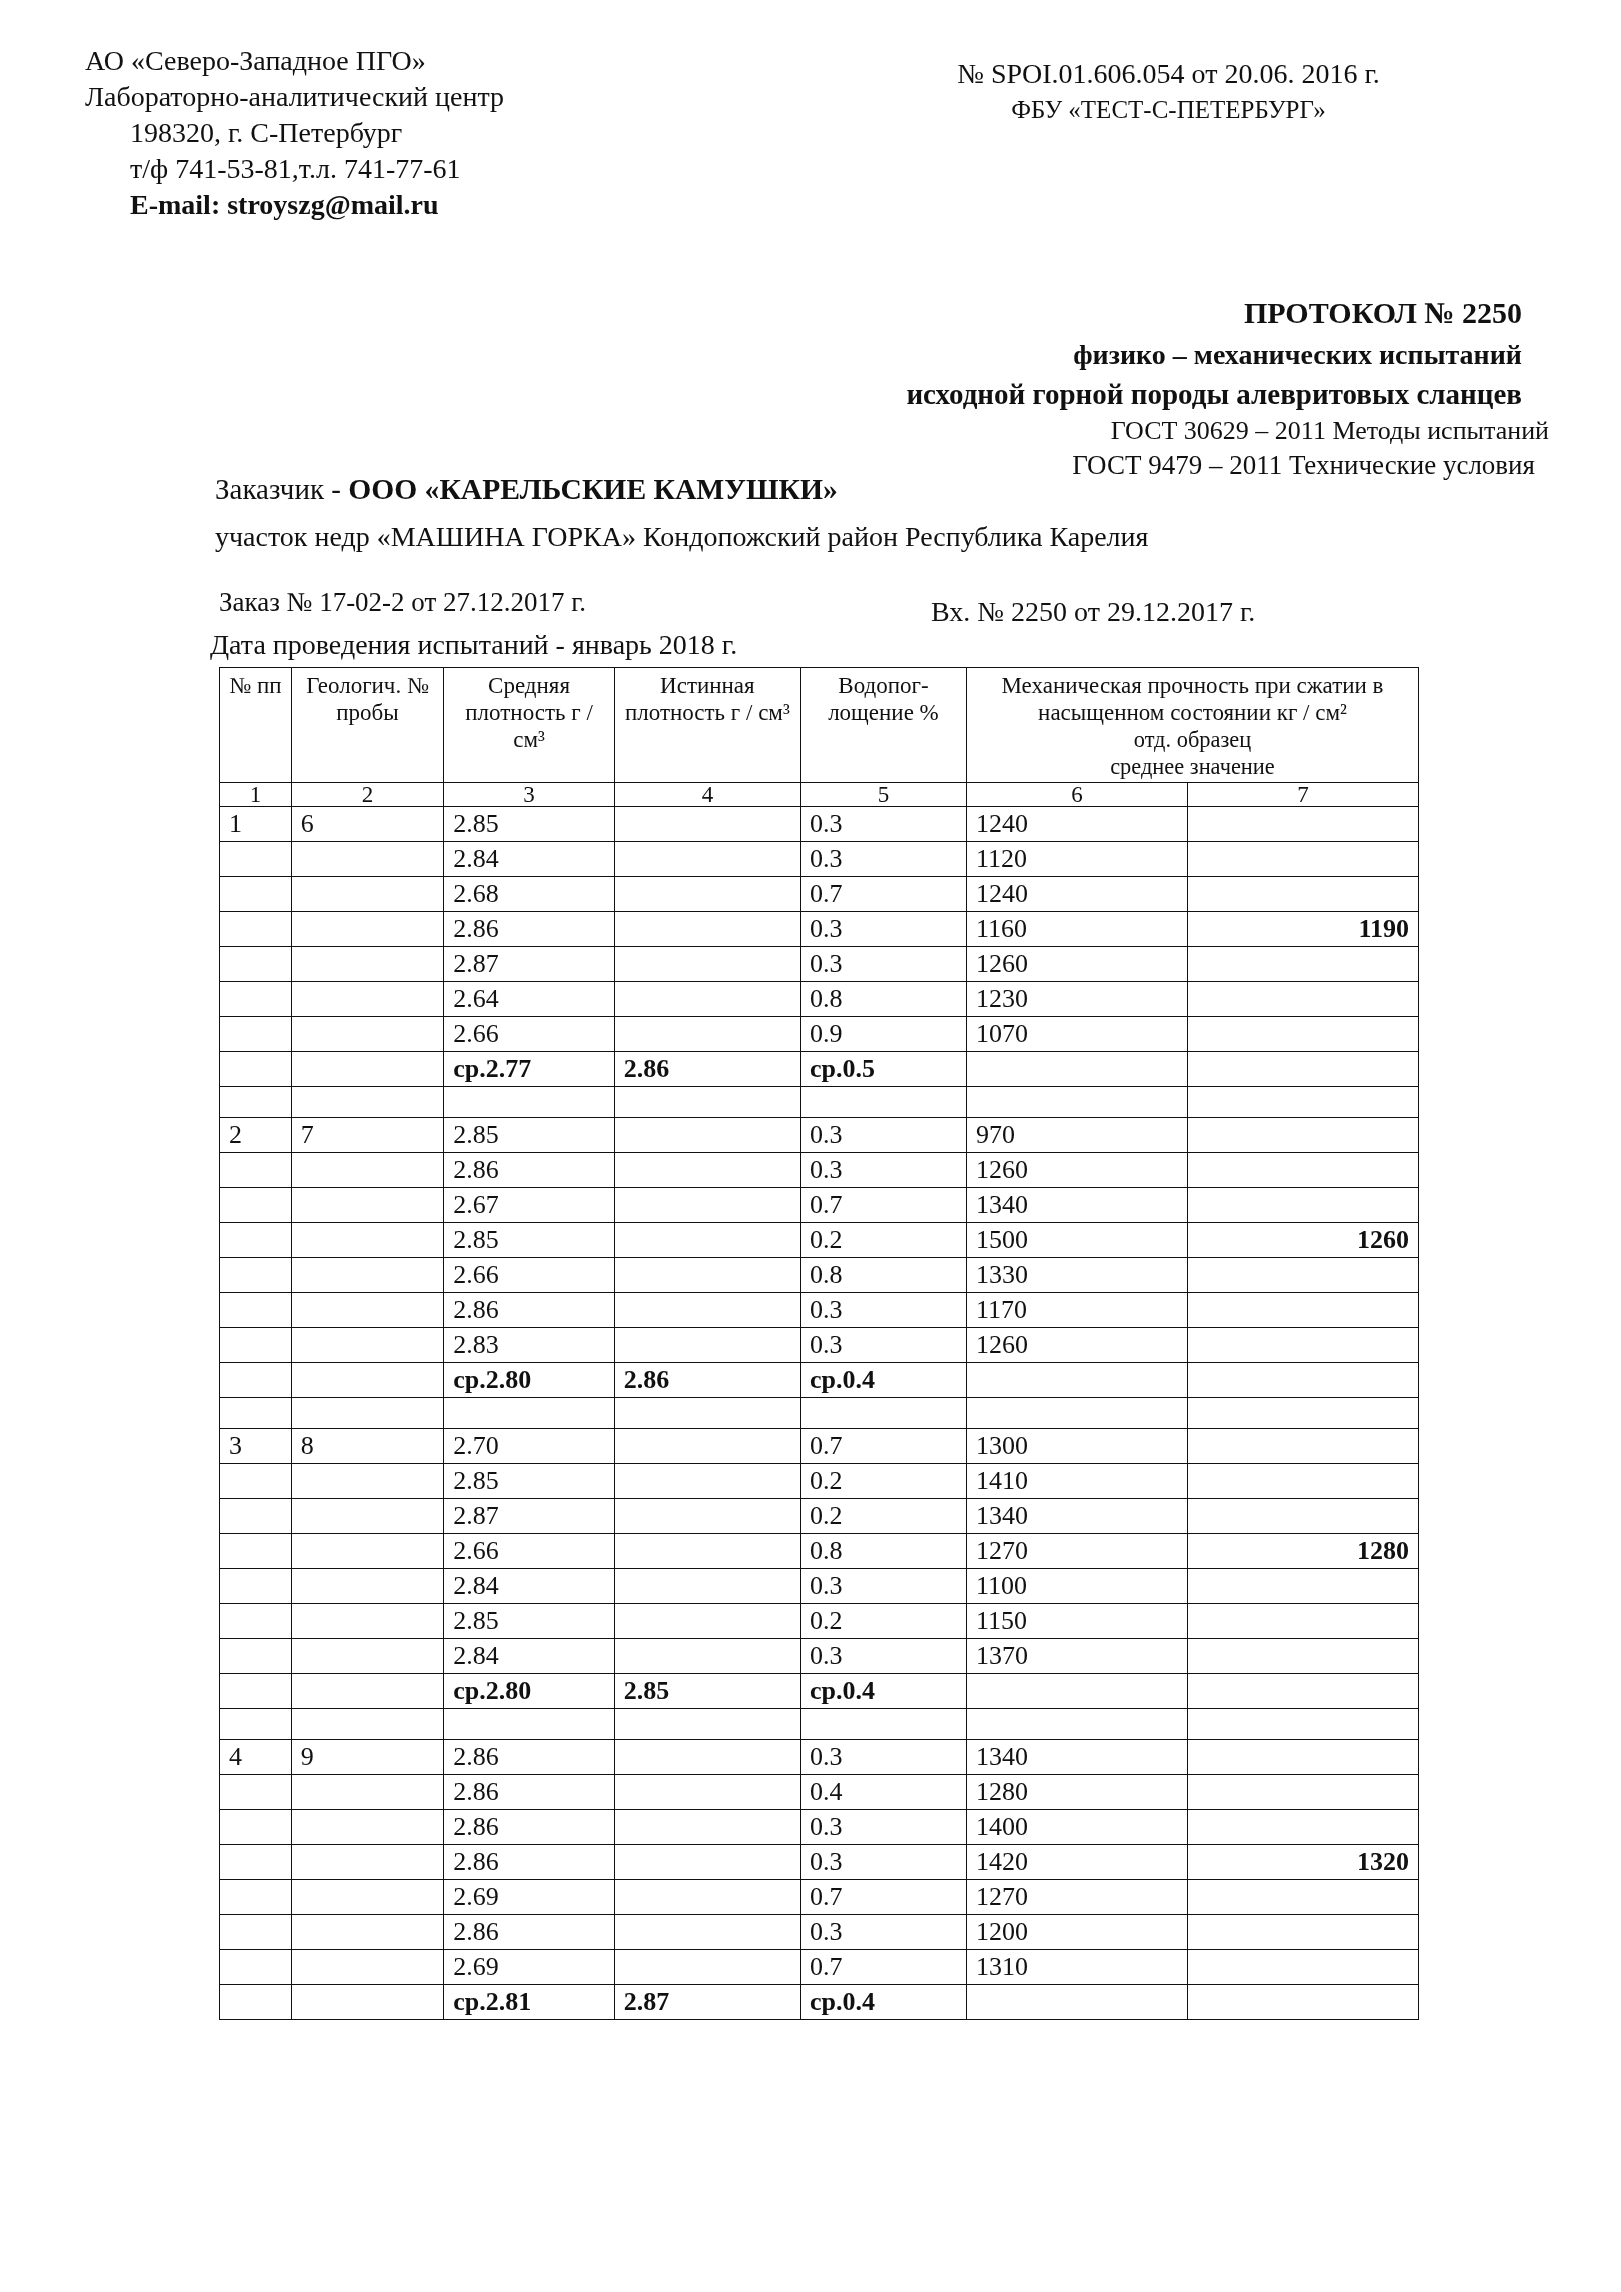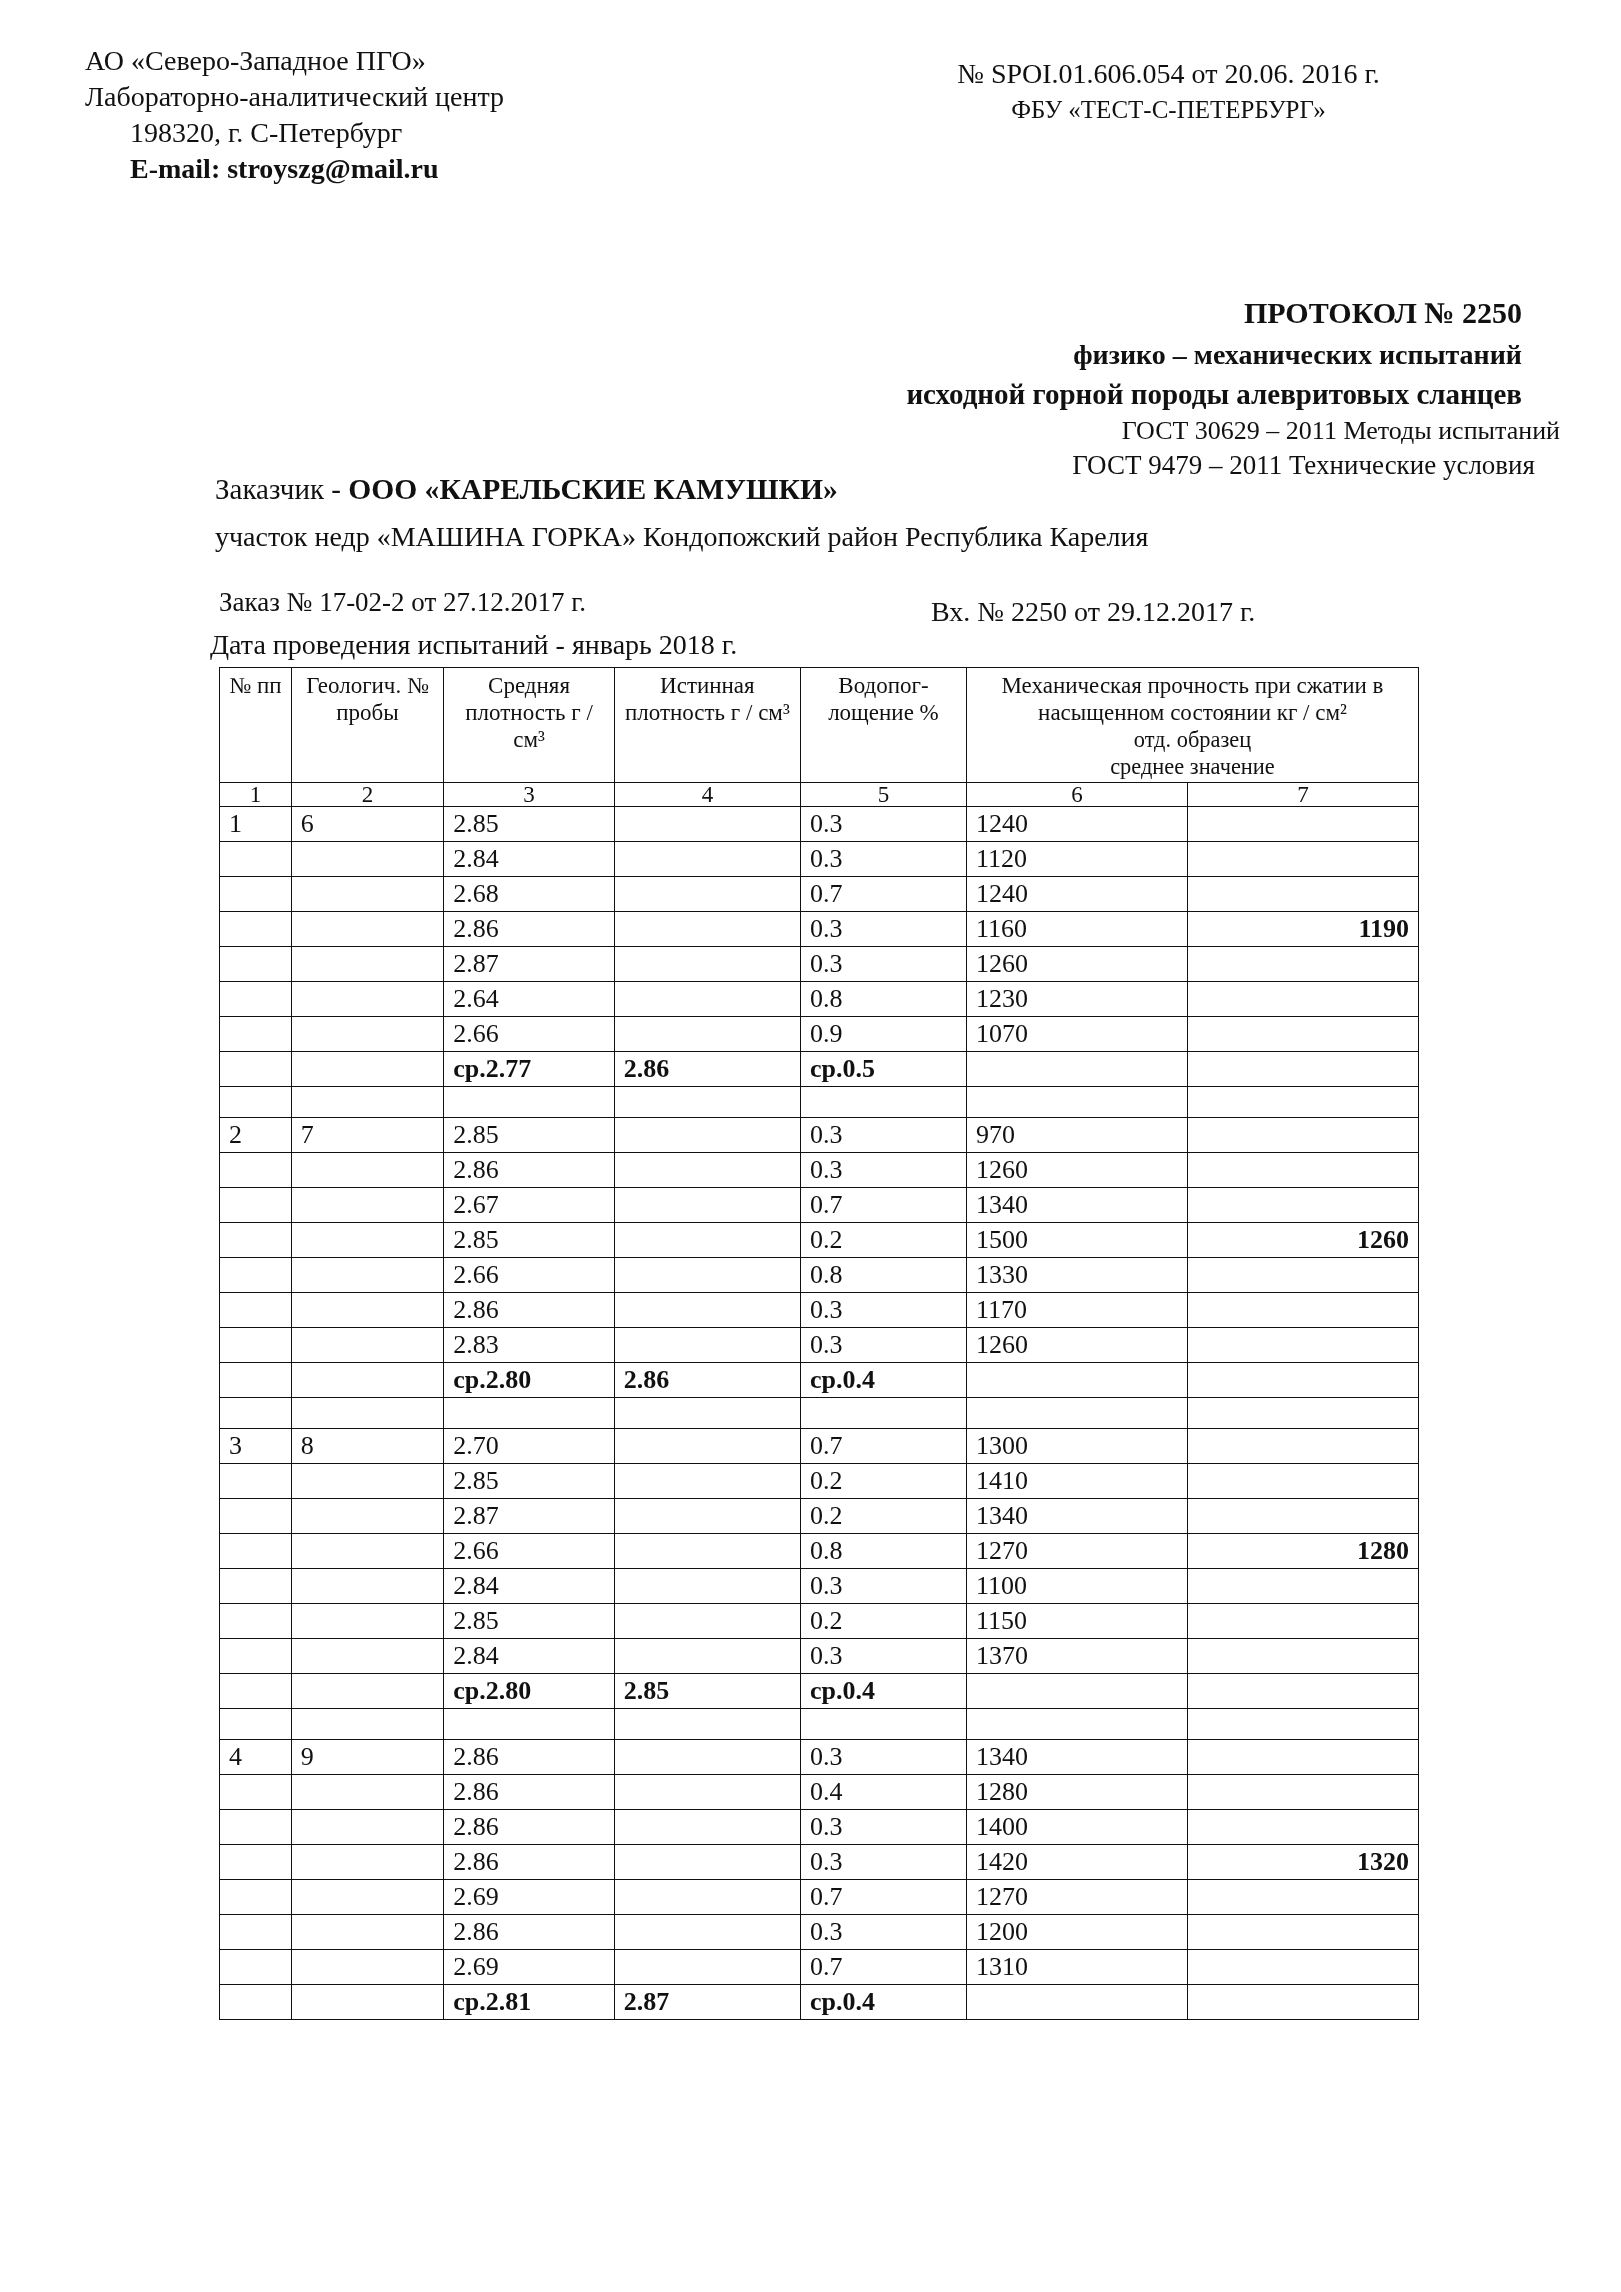--- a/index.html
+++ b/index.html
@@ -9,21 +9,21 @@
   }
   .hdr-left { position: absolute; left: 85px; top: 43px; font-size: 28px; line-height: 36px; }
   .hdr-left .ind { padding-left: 45px; }
   .hdr-left .bold { font-weight: bold; }
   .hdr-right { position: absolute; left: 882px; top: 56px; width: 573px; text-align: center; font-size: 28px; line-height: 36px; }
   .hdr-right .small { font-size: 25px; }
   .title-block { position: absolute; left: 0; width: 1522px; text-align: right; }
   .t1 { top: 296px; font-size: 30px; font-weight: bold; }
   .t2 { top: 339px; font-size: 28px; font-weight: bold; }
   .t3 { top: 378px; font-size: 29px; font-weight: bold; }
-  .t4 { top: 416px; font-size: 26px; left: 38px; }
+  .t4 { top: 416px; font-size: 26px; left: 27px; }
   .t5 { top: 450px; font-size: 27px; left: 13px; }
   .cust { position: absolute; left: 215px; top: 473px; font-size: 29px; }
   .cust b { font-size: 29.6px; }
   .site { position: absolute; left: 215px; top: 521px; font-size: 28px; }
   .order { position: absolute; left: 219px; top: 587px; font-size: 27px; }
   .inc { position: absolute; left: 931px; top: 596px; font-size: 28px; }
   .date { position: absolute; left: 210px; top: 629px; font-size: 28px; }
 
   table.res {
     position: absolute; left: 219px; top: 667px; width: 1200px;
@@ -38,20 +38,21 @@
   td.c { text-align: right; }
   .sub { display: flex; justify-content: space-between; font-size: 22.4px; flex-direction: column; }
 </style>
 </head>
 <body>
 
 <div class="hdr-left">
   <div>АО «Северо-Западное ПГО»</div>
   <div>Лабораторно-аналитический центр</div>
   <div class="ind">198320, г. С-Петербург</div>
+  <div class="ind">т/ф 741-53-81,т.л. 741-77-61</div>
   <div class="ind bold">E-mail: stroyszg@mail.ru</div>
 </div>
 
 <div class="hdr-right">
   <div>№ SPOI.01.606.054 от 20.06. 2016 г.</div>
   <div class="small">ФБУ «ТЕСТ-С-ПЕТЕРБУРГ»</div>
 </div>
 
 <div class="title-block t1">ПРОТОКОЛ  № 2250</div>
 <div class="title-block t2">физико –  механических   испытаний</div>

